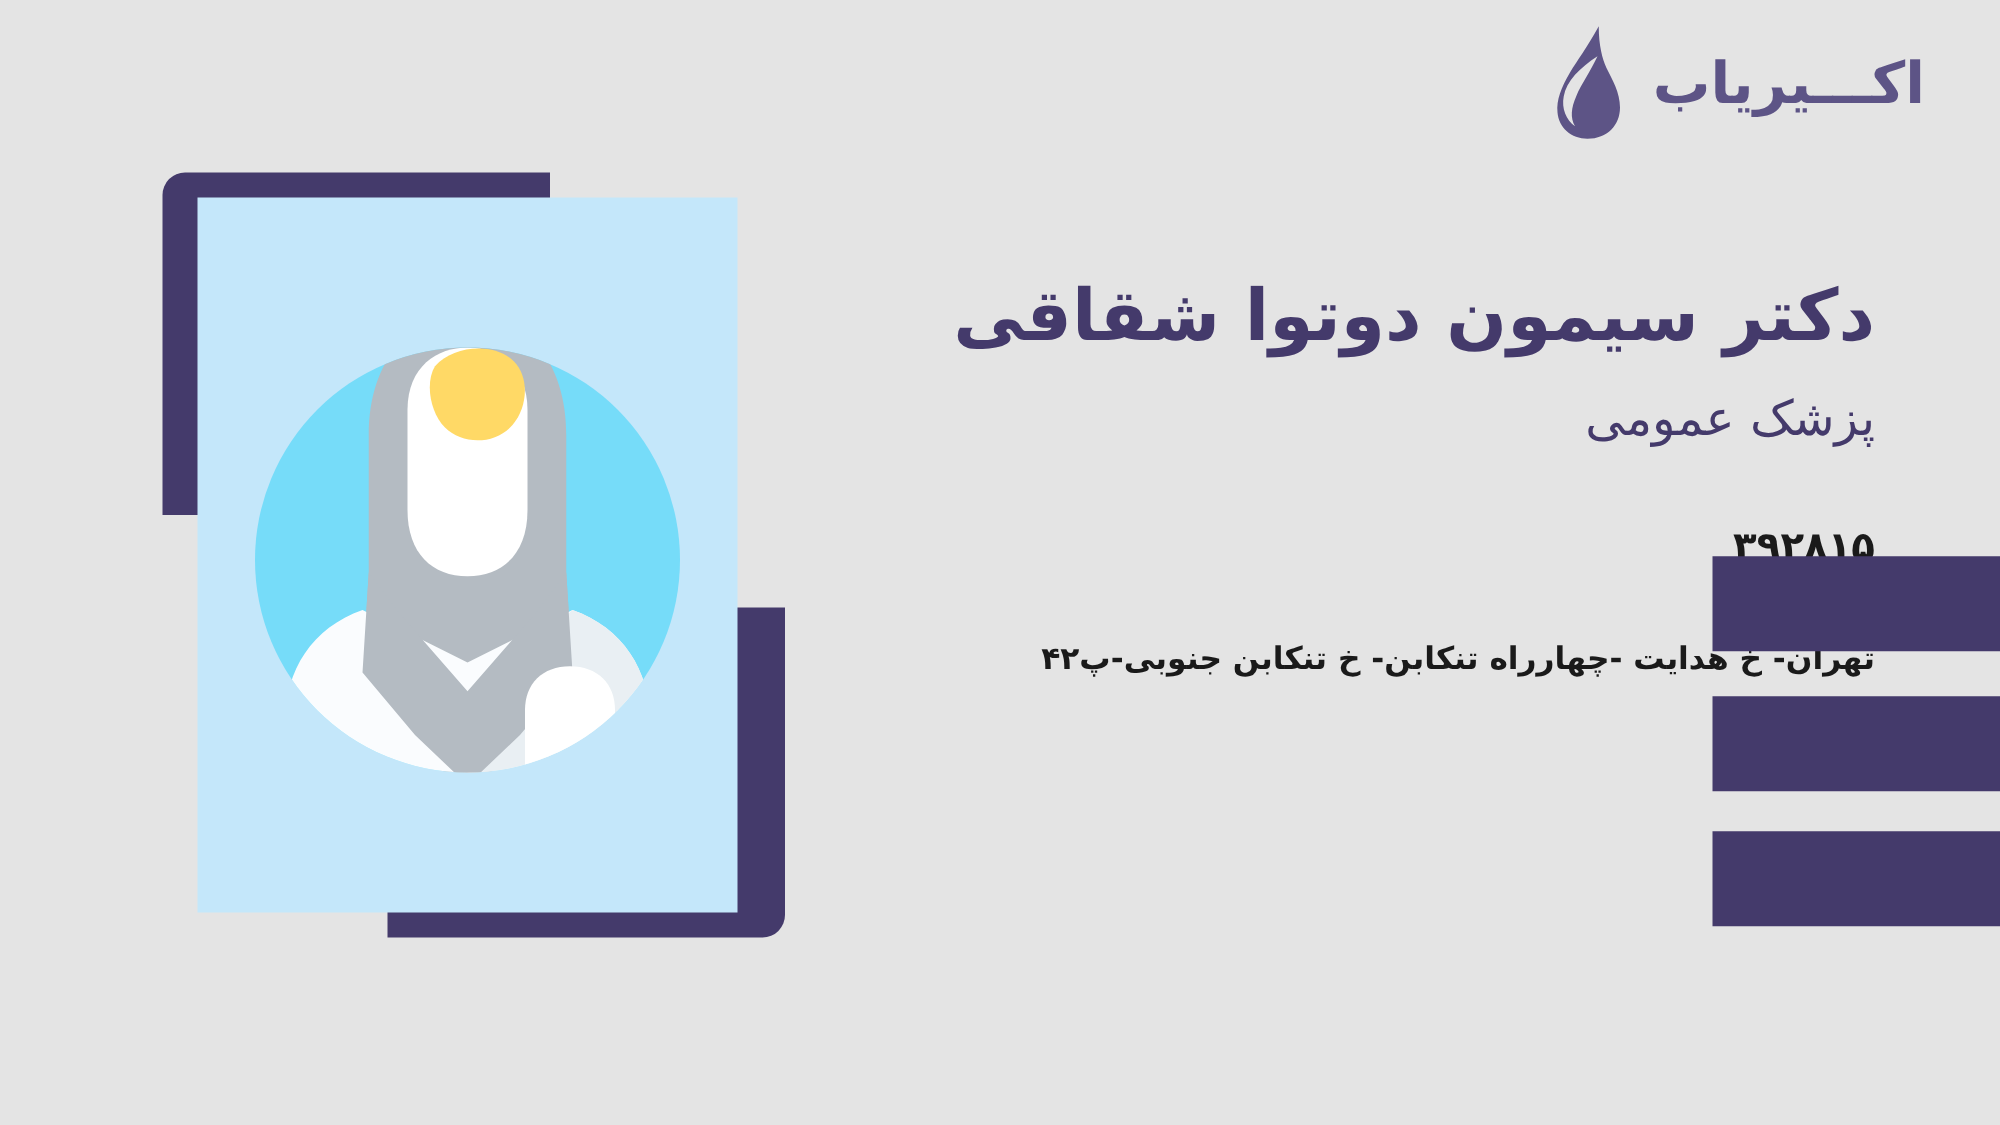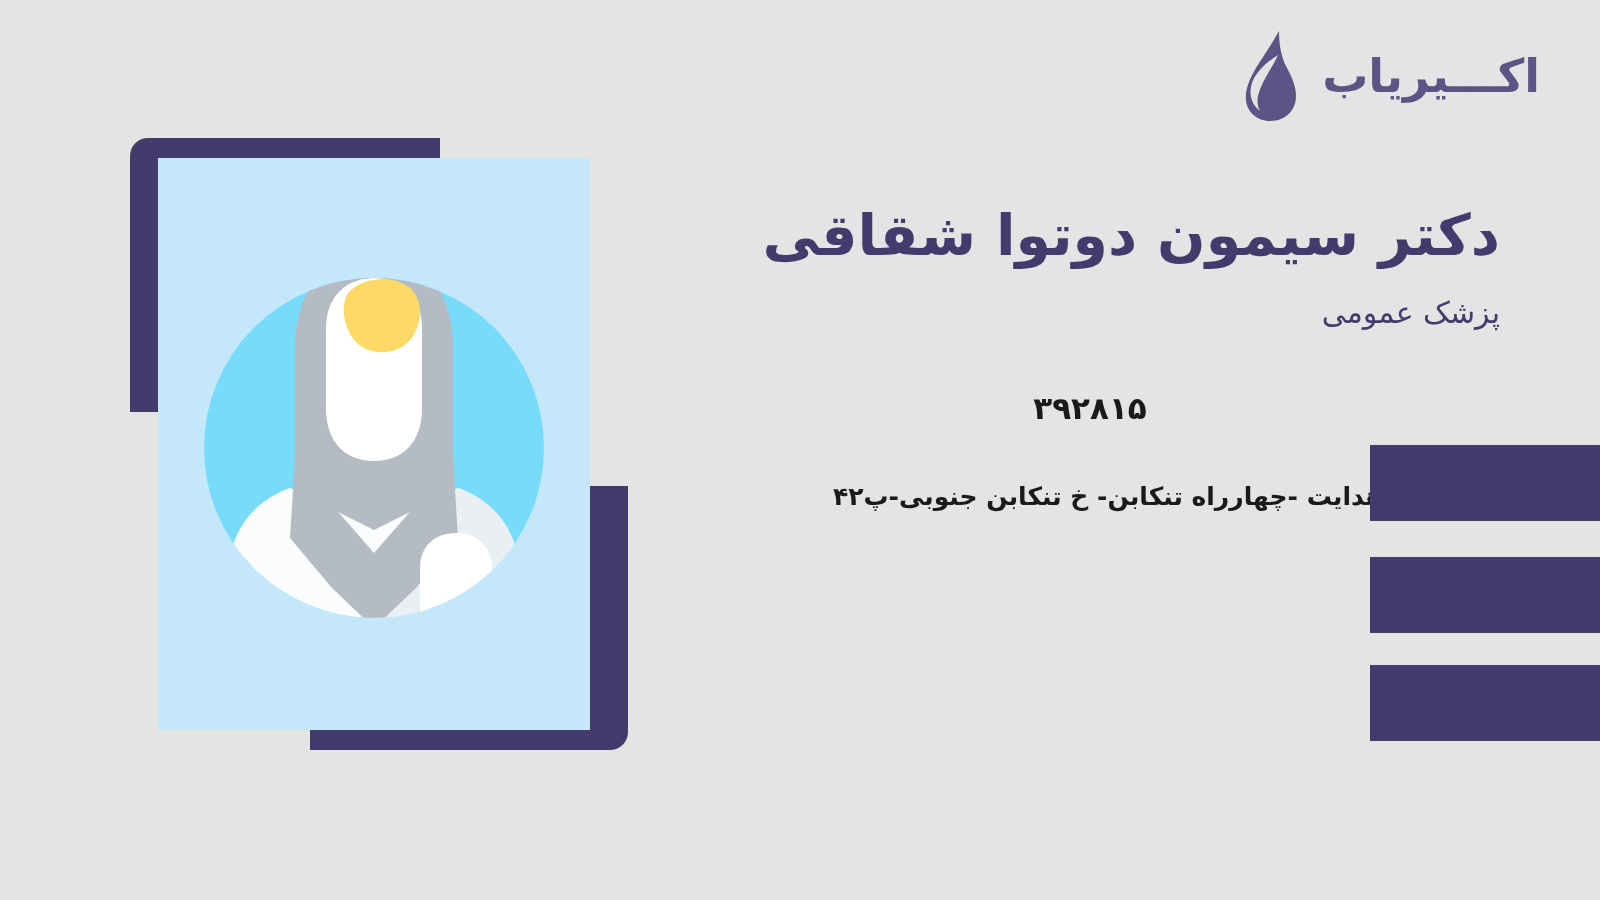--- a/index.html
+++ b/index.html
@@ -19,21 +19,21 @@
     position: relative;
     width: 1600px;
     height: 900px;
     background: #e4e4e4;
     overflow: hidden;
   }
 
   
   .brand {
     position: absolute;
-    top: 28px;
+    top: 18px;
     right: 60px;
     display: flex;
     flex-direction: row;
     align-items: center;
     gap: 14px;
     height: 96px;
   }
   .brand-mark {
     width: 76px;
     height: 92px;
@@ -89,50 +89,50 @@
   .photo svg {
     display: block;
     width: 100%;
     height: 100%;
   }
 
   
   .info {
     position: absolute;
     right: 100px;
-    top: 200px;
+    top: 218px;
     width: 820px;
     text-align: right;
     direction: rtl;
   }
   .doctor-name {
     font-family: "DejaVu Sans", "Liberation Sans", sans-serif;
     font-size: 57px;
     font-weight: 700;
     color: #443a6b;
     line-height: 1.25;
     margin: 0;
     white-space: nowrap;
   }
   .specialty {
     font-family: "DejaVu Sans", "Liberation Sans", sans-serif;
-    font-size: 30px;
+    font-size: 39px;
     font-weight: 400;
     color: #443a6b;
     line-height: 1.3;
     margin: 22px 0 0 0;
     white-space: nowrap;
   }
   .license-row {
     margin-top: 46px;
     height: 60px;
     display: flex;
     flex-direction: row;
     align-items: center;
-    justify-content: center;
+    justify-content: flex-start;
   }
   .license-number {
     font-family: "DejaVu Sans", "Liberation Sans", sans-serif;
     font-size: 31px;
     font-weight: 700;
     color: #1a1a1a;
     line-height: 1;
     white-space: nowrap;
   }
   .address {

